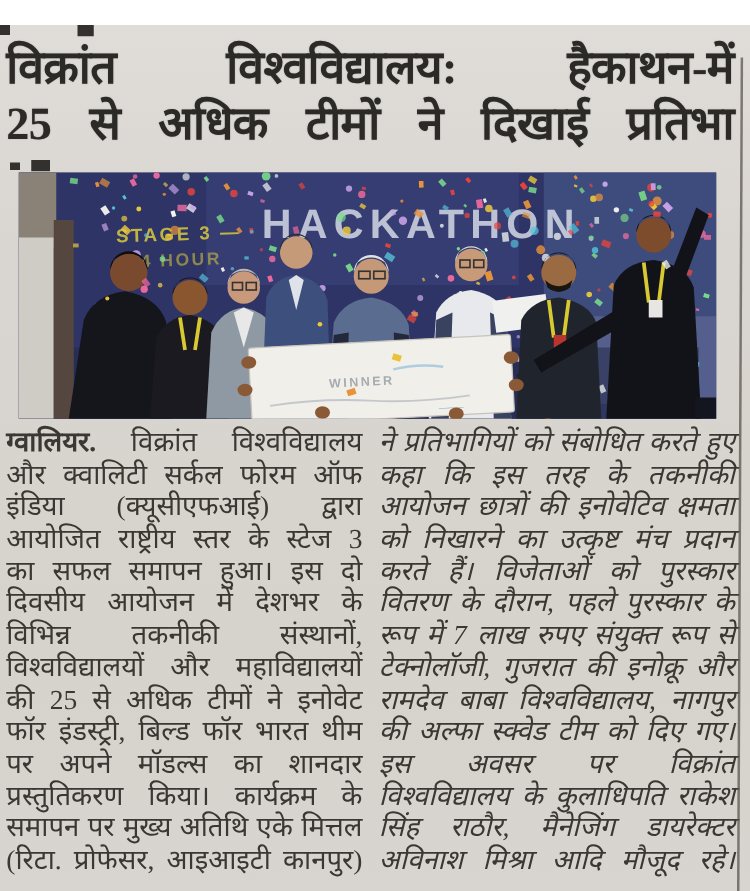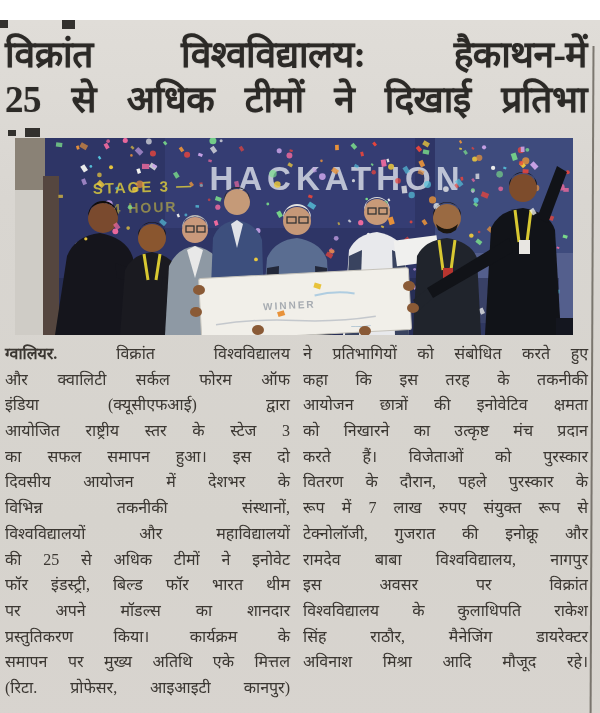--- a/index.html
+++ b/index.html
@@ -29,25 +29,25 @@
   
   .photo{
     position:absolute;left:15px;top:118px;width:558px;height:197px;
     background:#2e3566;
   }
   .photo svg{display:block;}
   
   .col{
     position:absolute;top:321px;width:285px;
     color:#3b3732;
-    font-size:16px;
+    font-size:22px;
     line-height:25.7px;
   }
   .col1{left:5px;}
-  .col2{left:303px;}
+  .col2{left:303px;font-style:italic;}
   .line{
     text-align:justify;
     text-align-last:justify;
     white-space:nowrap;
     height:25.7px;
   }
   .dateline{font-weight:700;}
   
   .vrule{
     position:absolute;left:591px;top:26px;width:2px;height:687px;
@@ -427,20 +427,21 @@
     <div>
         <div class="line">ने प्रतिभागियों को संबोधित करते हुए</div>
         <div class="line">कहा कि इस तरह के तकनीकी</div>
         <div class="line">आयोजन छात्रों की इनोवेटिव क्षमता</div>
         <div class="line">को निखारने का उत्कृष्ट मंच प्रदान</div>
         <div class="line">करते हैं। विजेताओं को पुरस्कार</div>
         <div class="line">वितरण के दौरान, पहले पुरस्कार के</div>
         <div class="line">रूप में 7 लाख रुपए संयुक्त रूप से</div>
         <div class="line">टेक्नोलॉजी, गुजरात की इनोक्रू और</div>
         <div class="line">रामदेव बाबा विश्वविद्यालय, नागपुर</div>
+        <div class="line">की अल्फा स्क्वेड टीम को दिए गए।</div>
         <div class="line">इस अवसर पर विक्रांत</div>
         <div class="line">विश्वविद्यालय के कुलाधिपति राकेश</div>
         <div class="line">सिंह राठौर, मैनेजिंग डायरेक्टर</div>
         <div class="line">अविनाश मिश्रा आदि मौजूद रहे।</div>
       </div>
   </div>
 
   <div class="vrule"></div>
 
 </div>

